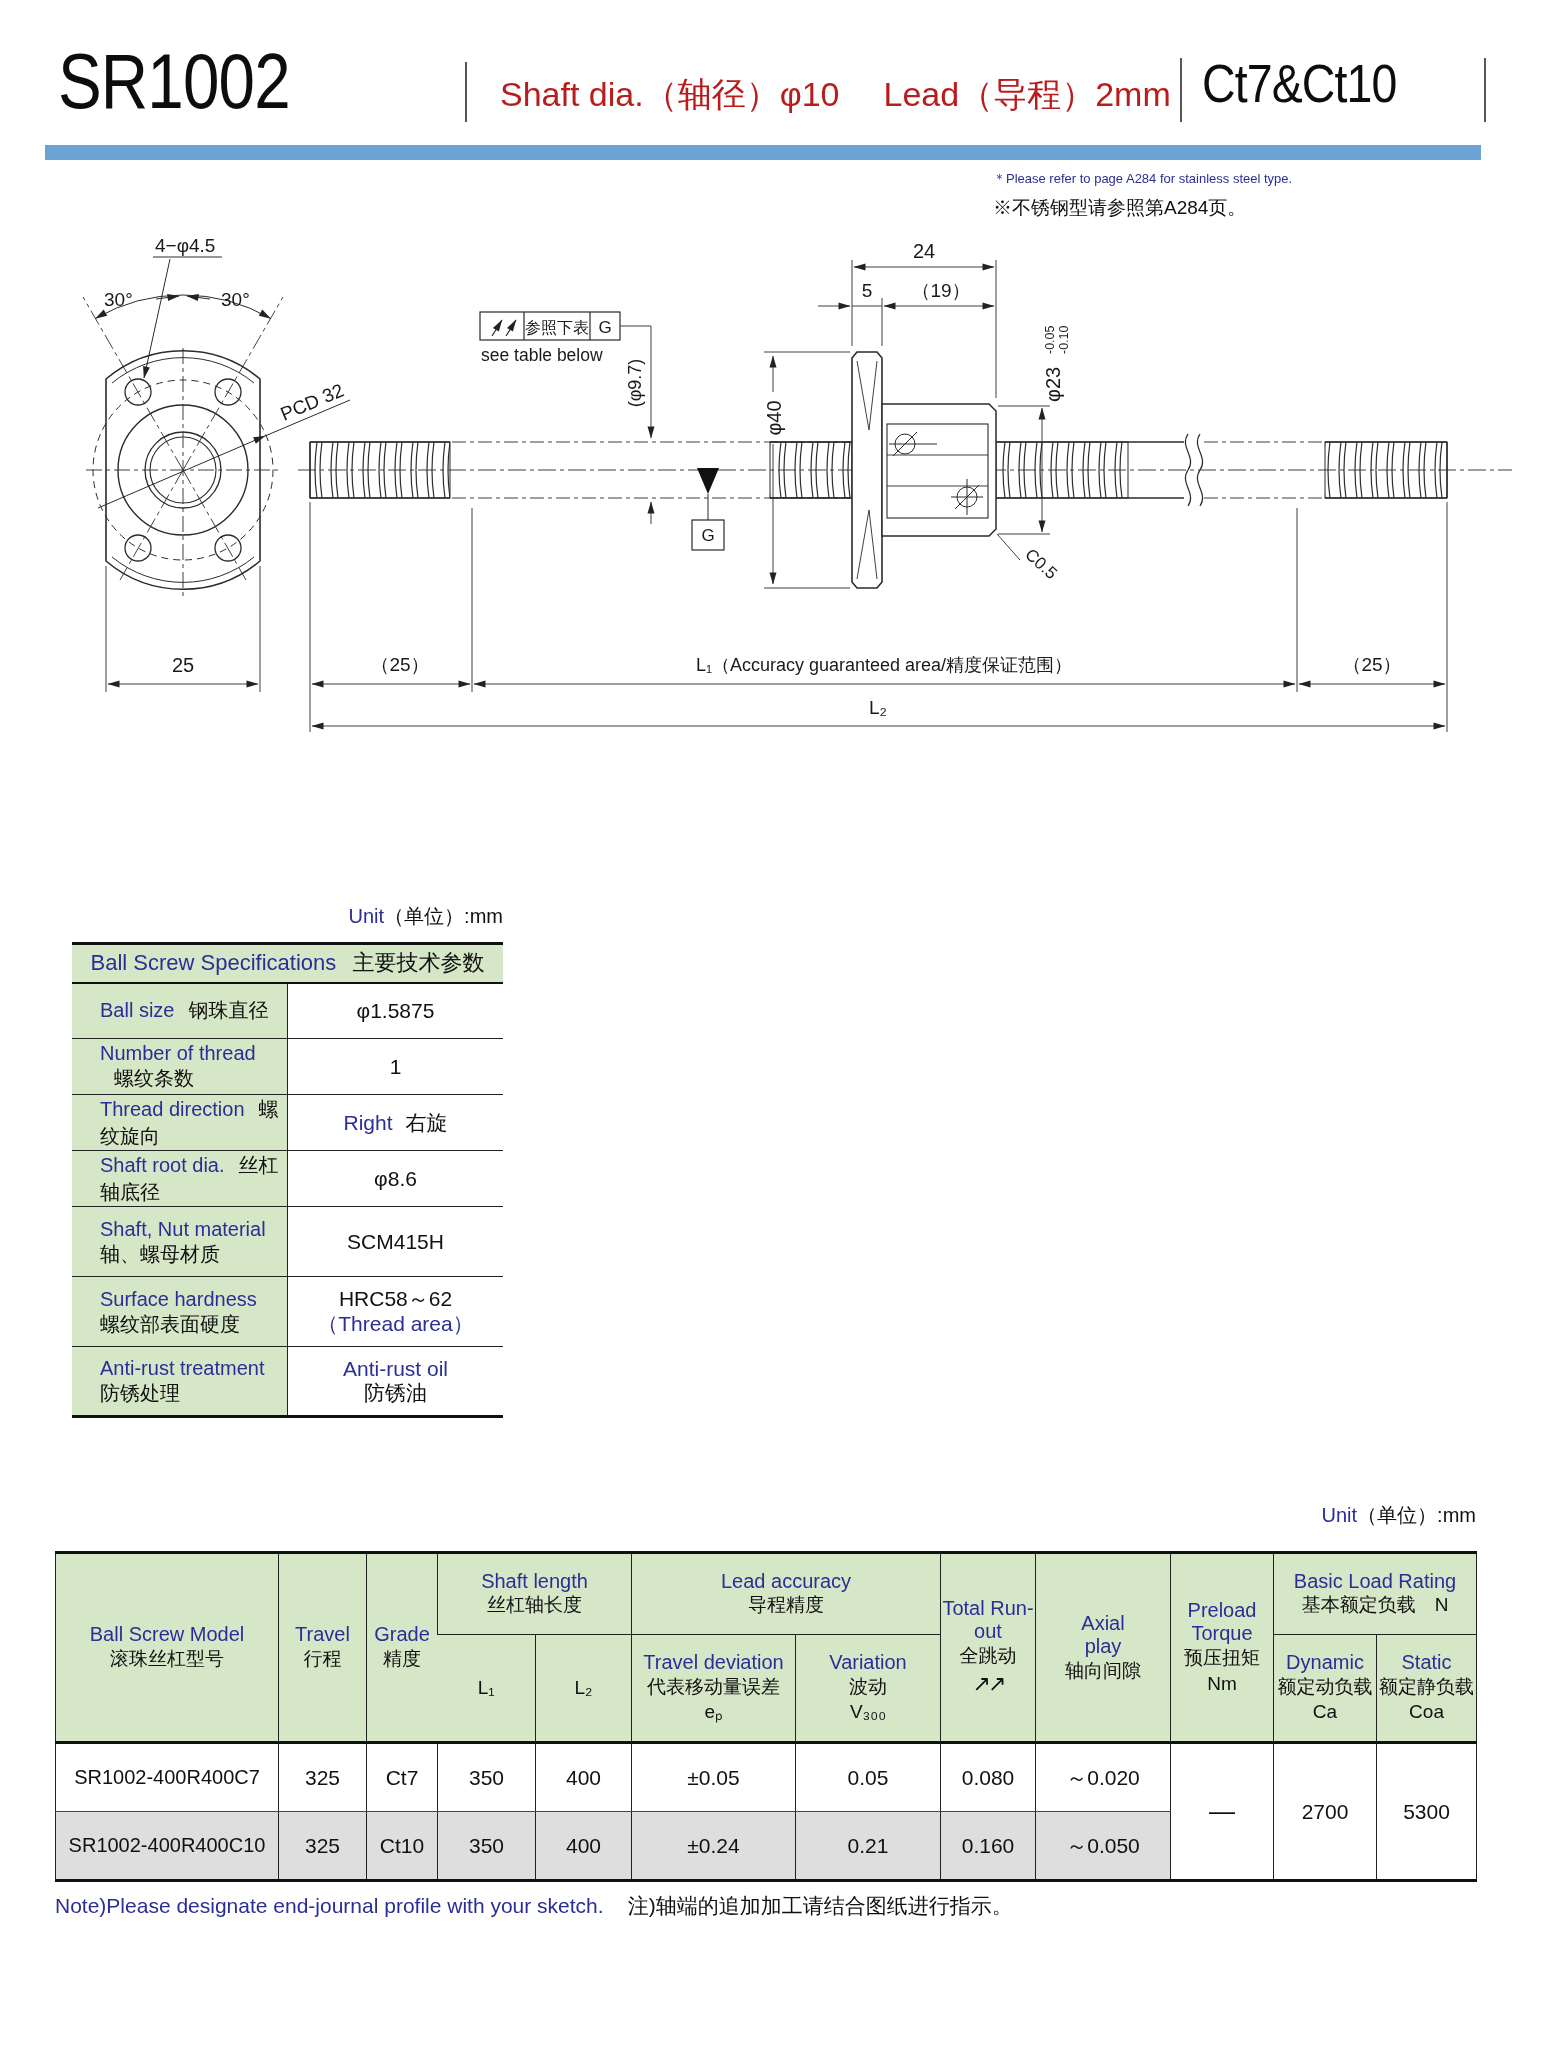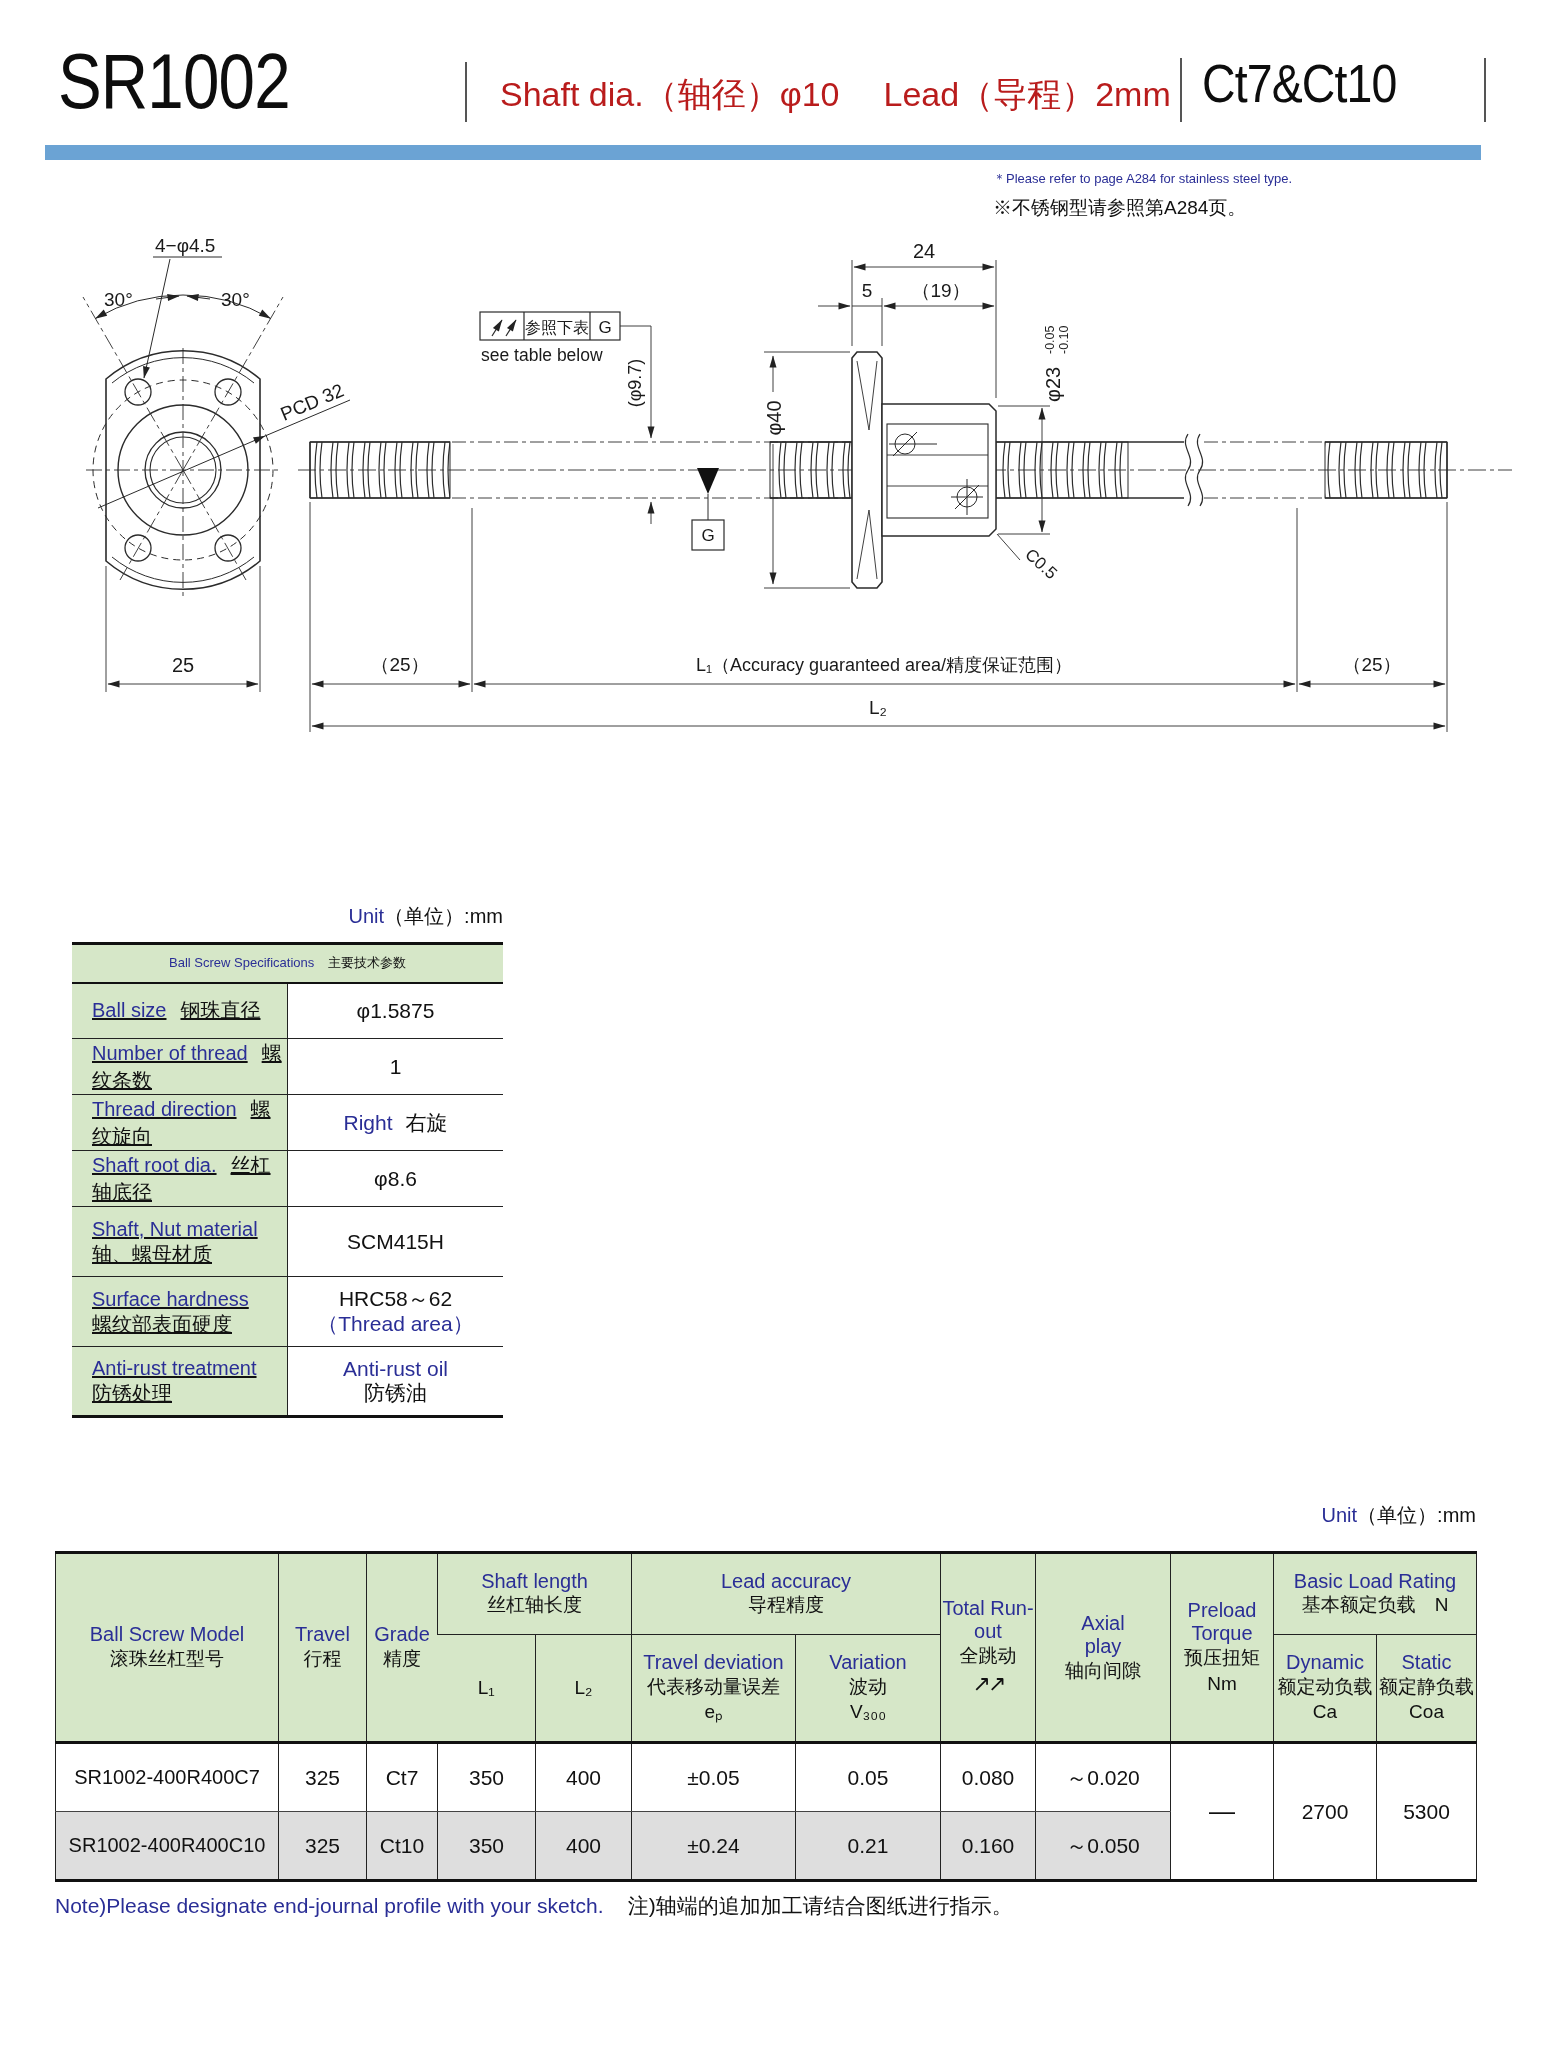--- a/index.html
+++ b/index.html
@@ -31,26 +31,26 @@
   
   .unit-label { font-size:20px; }
   .spec-unit  { left:250px; top:903px; width:253px; text-align:right; }
   .model-unit { left:1200px; top:1502px; width:276px; text-align:right; }
 
   
   table { border-collapse:collapse; table-layout:fixed; }
   .spec-table { left:72px; top:942px; width:431px; position:absolute;
                 border-top:3px solid #111; border-bottom:3px solid #111; }
   .spec-table th, .spec-table td { font-weight:normal; }
-  .spec-table .hdr th { background:#d6e7c8; height:39px; font-size:13px;
+  .spec-table .hdr th { background:#d6e7c8; height:39px; font-size:22px;
                         border-bottom:2px solid #111; }
   .spec-table td { border-bottom:1px solid #222; }
   .spec-table tr:last-child td { border-bottom:none; }
   .spec-table td.lbl { background:#d6e7c8; width:268px; border-right:1px solid #222;
-                       padding-left:20px; font-size:20px;text-decoration:underline; }
+                       padding-left:28px; font-size:20px; }
   .spec-table td.val { text-align:center; font-size:21px; }
   .rs td { height:56px; }
   .rd td { height:70px; }
   .lbl .lbl-en { color:#2a2e96; }
   .lbl span.lbl-cn { margin-left:14px; }
   .lbl div { line-height:1.25; }
   .val .l2 { display:block; line-height:1.15; }
 
   
   .model-table { left:55px; top:1551px; width:1421px; position:absolute;

